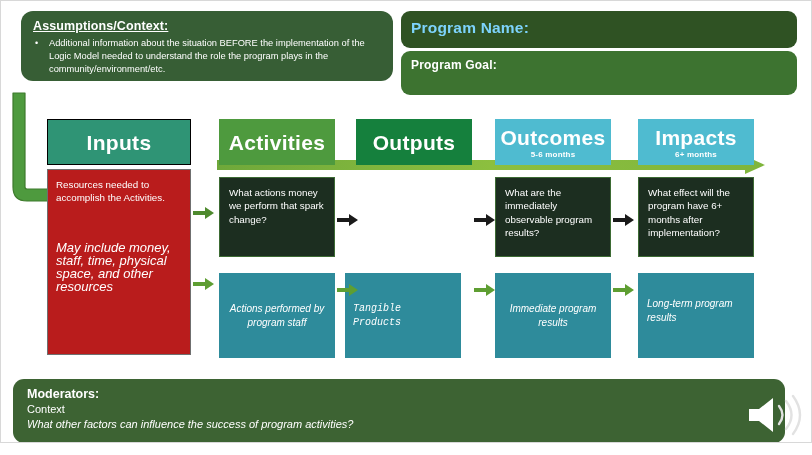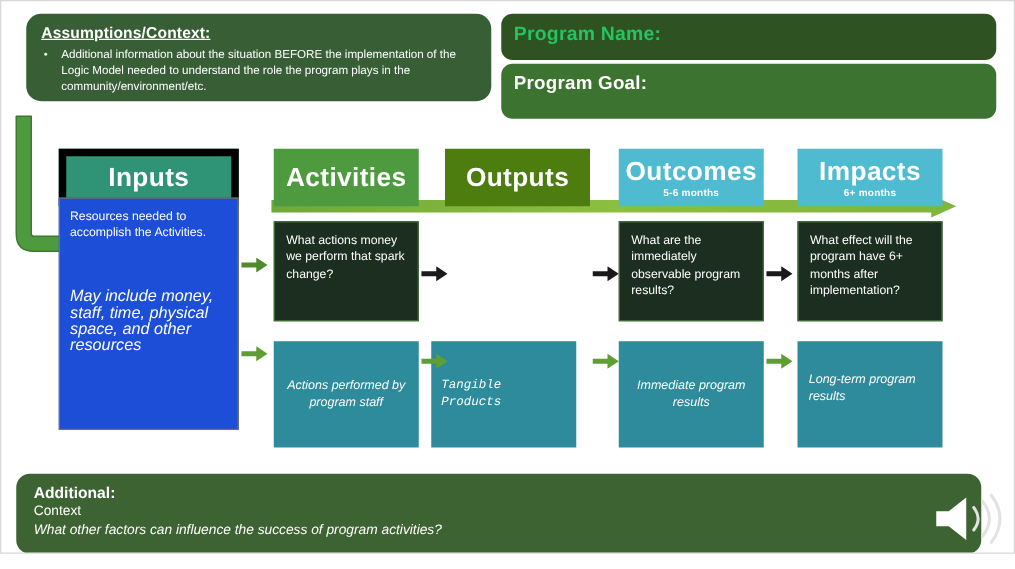--- a/index.html
+++ b/index.html
@@ -32,54 +32,54 @@
   .assump-body{
     display:flex;margin-top:3px;
   }
   .assump-bullet{font-size:9px;line-height:13px;width:14px;flex:0 0 14px;padding-left:2px;}
   .assump-text{font-size:9.3px;line-height:13.2px;}
 
   .prog-name{
     position:absolute;left:400px;top:10px;width:396px;height:37px;
     background:#2F5223;border-radius:9px;
     box-sizing:border-box;padding:8px 0 0 10px;
-    color:#22c55e;font-size:15.5px;font-weight:bold;letter-spacing:.2px;
+    color:#7dd3fc;font-size:15.5px;font-weight:bold;letter-spacing:.2px;
   }
   .prog-goal{
     position:absolute;left:400px;top:50px;width:396px;height:44px;
     background:#3D7330;border-radius:9px;
     box-sizing:border-box;padding:7px 0 0 10px;
-    color:#ffffff;font-size:15px;font-weight:bold;letter-spacing:.2px;
+    color:#ffffff;font-size:12px;font-weight:bold;letter-spacing:.2px;
   }
 
   
   .elbow{position:absolute;left:8px;top:90px;width:60px;height:118px;}
 
   
   .long-arrow{position:absolute;left:216px;top:155px;width:548px;height:20px;}
 
   
   .hdr{
     position:absolute;box-sizing:border-box;
     display:flex;flex-direction:column;align-items:center;justify-content:center;
     color:#ffffff;text-align:center;
   }
   .hdr .t{font-size:21px;font-weight:bold;letter-spacing:.3px;line-height:23px;}
   .hdr .sub{font-size:8px;font-weight:bold;margin-top:1px;letter-spacing:.2px;}
 
-  .hdr-inputs{left:46px;top:118px;width:144px;height:46px;background:#2F9475;border:6px solid #000000;text-align:right;}
+  .hdr-inputs{left:46px;top:118px;width:144px;height:46px;background:#2F9475;border:1px solid #000000;text-align:right;}
   .hdr-activities{left:218px;top:118px;width:116px;height:46px;background:#4E9A3E;}
-  .hdr-outputs{left:355px;top:118px;width:116px;height:46px;background:#4d7c0f;}
+  .hdr-outputs{left:355px;top:118px;width:116px;height:46px;background:#15803d;}
   .hdr-outcomes{left:494px;top:118px;width:116px;height:46px;background:#4FBBD0;}
   .hdr-impacts{left:637px;top:118px;width:116px;height:46px;background:#4FBBD0;}
 
   
   .inputs-box{
-    position:absolute;left:46px;top:157px;width:144px;height:186px;
-    background:#1d4ed8;border:1px solid #6f6f6f;box-sizing:border-box;
+    position:absolute;left:46px;top:168px;width:144px;height:186px;
+    background:#b91c1c;border:1px solid #6f6f6f;box-sizing:border-box;
     padding:8px 8px 0 8px;color:#ffffff;
   }
   .inputs-line1{font-size:9.8px;line-height:13px;}
   .inputs-line2{font-size:13px;line-height:13px;font-style:italic;margin-top:37px;}
 
   
   .qbox{
     position:absolute;top:176px;height:80px;
     background:#1C2E20;border:1px solid #3d6b34;box-sizing:border-box;
     padding:8px 8px 0 9px;color:#ffffff;
@@ -229,21 +229,21 @@
         <path d="M0 4 L12 4 L12 0 L21 6 L12 12 L12 8 L0 8 Z" fill="#5E9E32"></path>
       </svg>
   </div>
   <div class="conn" style="left:612px;top:281px;">
     <svg width="22" height="12" viewBox="0 0 22 12">
         <path d="M0 4 L12 4 L12 0 L21 6 L12 12 L12 8 L0 8 Z" fill="#5E9E32"></path>
       </svg>
   </div>
 
   <div class="moderators">
-    <div class="mod-title">Additional:</div>
+    <div class="mod-title">Moderators:</div>
     <div class="mod-context">Context</div>
     <div class="mod-q">What other factors can influence the success of program activities?</div>
   </div>
 
   <div class="speaker">
     <svg width="62" height="44" viewBox="0 0 62 44">
       <path d="M4 16 L14 16 L28 5 L28 39 L14 28 L4 28 Z" fill="#ffffff"></path>
       <path d="M34 13 Q41 22 34 31" fill="none" stroke="#e2e2e2" stroke-width="2.4" stroke-linecap="round"></path>
       <path d="M41 8 Q52 22 41 36" fill="none" stroke="#e2e2e2" stroke-width="2.4" stroke-linecap="round"></path>
       <path d="M48 3 Q62 22 48 41" fill="none" stroke="#e2e2e2" stroke-width="2.4" stroke-linecap="round"></path>

